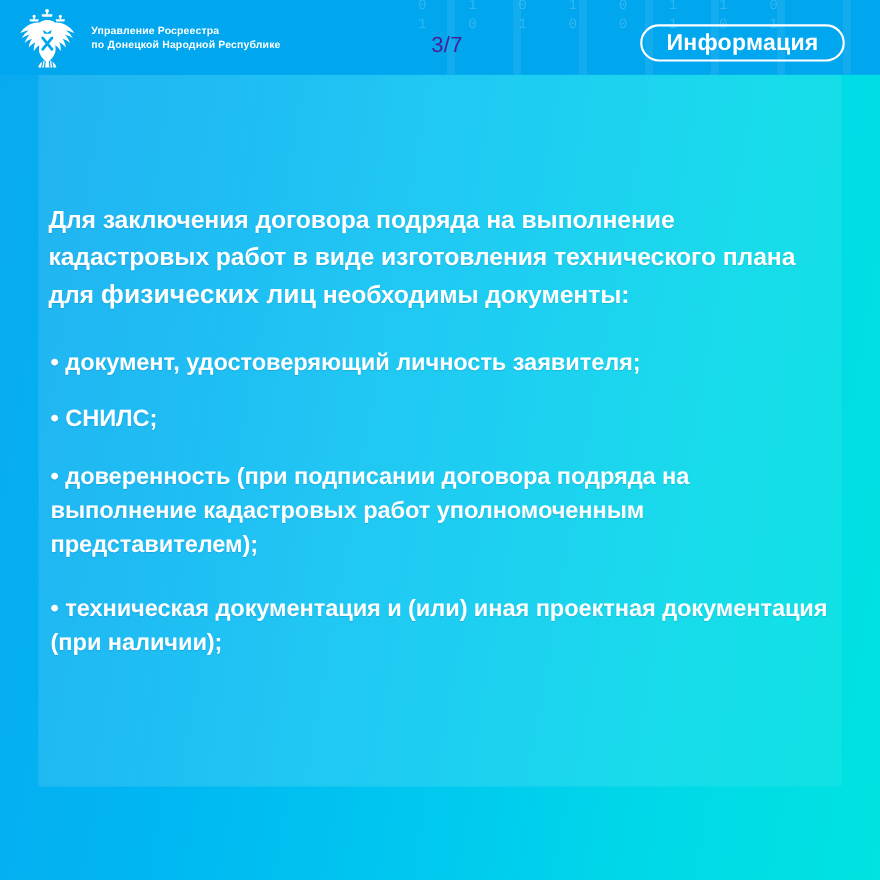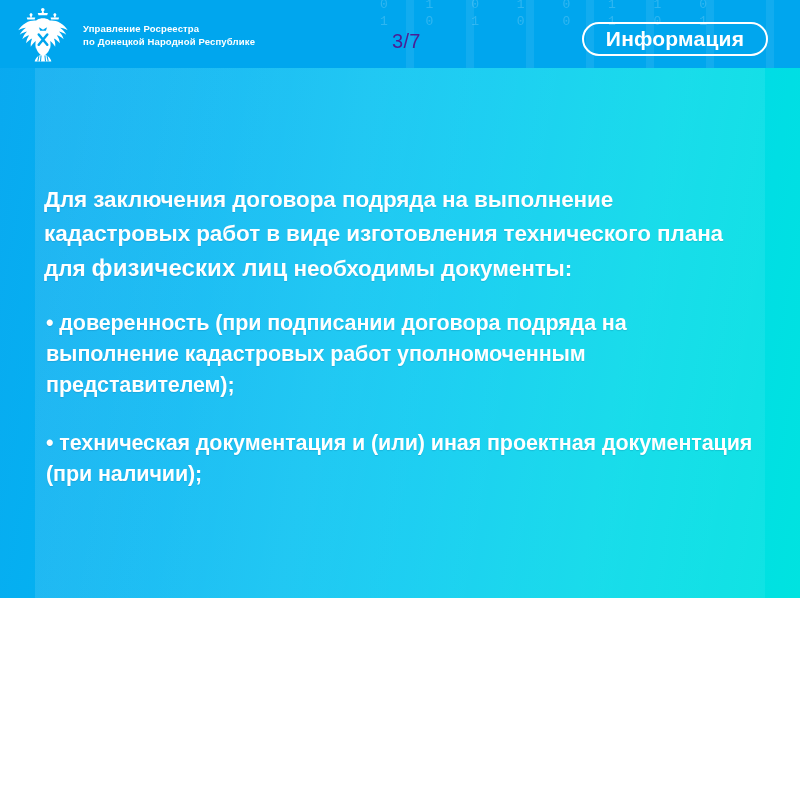--- a/index.html
+++ b/index.html
@@ -9,21 +9,21 @@
     background: #ffffff;
   }
   body {
     font-family: "Liberation Sans", "DejaVu Sans", sans-serif;
   }
 
   
   .slide {
     position: relative;
     width: 800px;
-    height: 598px;
+    height: 800px;
     overflow: hidden;
     background: linear-gradient(100deg,
                 #0aa9f0 0%,
                 #00b6f2 28%,
                 #00c8f0 55%,
                 #00d9e8 78%,
                 #00e3e0 100%);
   }
 
   
@@ -257,18 +257,20 @@
 
     <div class="info-badge">Информация</div>
   </div>
 
 
   <div class="content">
 
     <p class="intro"><span>Для заключения договора подряда на выполнение кадастровых работ в виде изготовления технического плана для </span><span class="strong">физических лиц</span><span> необходимы документы:</span></p>
 
     <ul class="bullets">
+      <li class="bullet b1">• документ, удостоверяющий личность заявителя;</li>
+      <li class="bullet b2">• СНИЛС;</li>
       <li class="bullet b3">• доверенность (при подписании договора подряда на выполнение кадастровых работ уполномоченным представителем);</li>
       <li class="bullet b4">• техническая документация и (или) иная проектная документация (при наличии);</li>
     </ul>
   </div>
 
 </div>
 
 </body></html>

